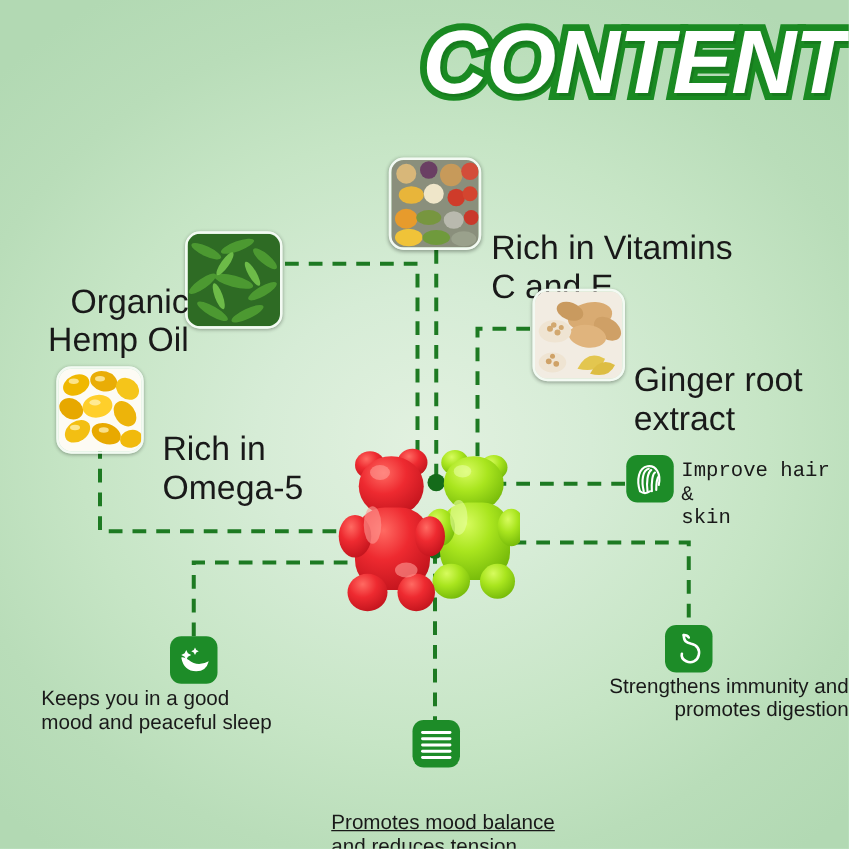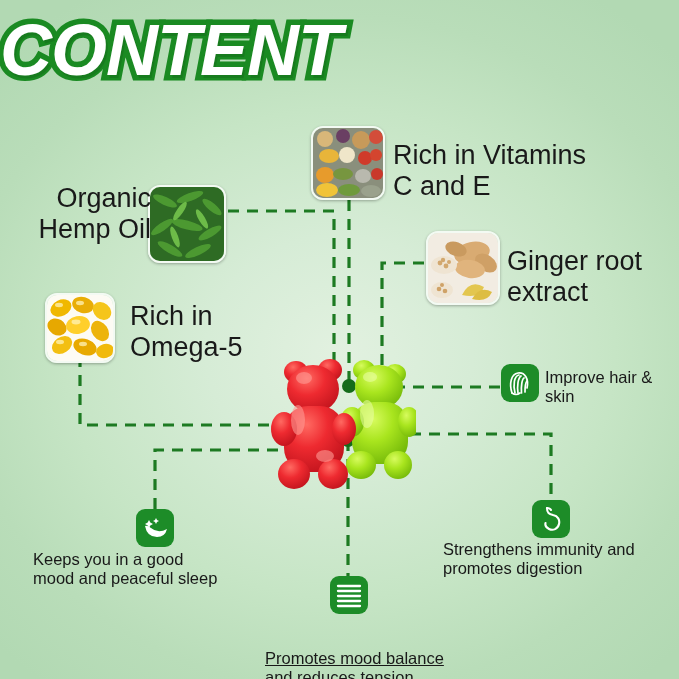--- a/index.html
+++ b/index.html
@@ -11,21 +11,21 @@
   }
   #stage {
     position:relative;
     width:679px; height:679px;
     background:
       radial-gradient(ellipse 70% 62% at 50% 52%, #e2f1e0 0%, #d6ecd6 28%, #c6e5c5 58%, #b9ddb9 80%, #b2d9b3 100%);
   }
   
   #title {
     position:absolute; left:0; top:14px; width:679px;
-    text-align:left;
+    text-align:right;
     font-size:72px;
     font-weight:bold;
     font-style:italic;
     letter-spacing:-1px;
     color:#ffffff;
     -webkit-text-stroke:11px #1a8a22;
     paint-order:stroke fill;
     text-shadow:2px 3px 0 rgba(0,0,0,0.10);
     line-height:1.0;
   }
@@ -47,21 +47,21 @@
     border-radius:9px;
     display:flex; align-items:center; justify-content:center;
   }
   
   .label {
     position:absolute;
     color:#191919;
     line-height:1.13;
     white-space:pre-line;
   }
-  .big   { font-size:27px; }
+  .big   { font-size:27px;margin-top:43px; }
   .small { font-size:16.5px; }
   
   #bears { position:absolute; left:268px; top:344px; width:148px; height:150px; }
 </style>
 </head>
 <body>
 
 <div id="stage">
 
   <div id="title">CONTENT</div>
@@ -250,30 +250,30 @@
       <g fill="none" stroke="#ffffff" stroke-width="1.7" stroke-linecap="round">
         <path d="M7 25 C4 16 6 6 13 5 C20 4 24 11 22 20"></path>
         <path d="M10 25 C8 17 9 8 14 7"></path>
         <path d="M13 25 C12 18 13 10 16 8"></path>
         <path d="M16.5 25 C16 18 17 11 19 10"></path>
         <path d="M20 24 C20 18 21 14 22 13"></path>
         <path d="M7 25 q4 3 8 0"></path>
       </g>
     </svg>
   </div>
-  <div class="label small" style="left:545px; top:368px; width:130px;">Improve hair &amp;
+  <div class="label small" style="left:545px; top:368px; width:130px;font-family:Liberation Mono, monospace;">Improve hair &amp;
 skin</div>
 
   <div class="badge" style="left:532px; top:500px; width:38px; height:38px;">
     <svg width="30" height="30" viewBox="0 0 30 30">
       <path d="M11 4 C11 9 13 10 17 11 C22 12 24 16 23 20 C22 25 17 27 13 25 C10 23.5 9 21 9.5 19" fill="none" stroke="#ffffff" stroke-width="2.1" stroke-linecap="round" stroke-linejoin="round"></path>
       <path d="M11 4 q3 0 4 2" fill="none" stroke="#ffffff" stroke-width="2.1" stroke-linecap="round"></path>
     </svg>
   </div>
-  <div class="label small" style="left:443px; top:540px; width:236px;">Strengthens immunity and
+  <div class="label small" style="left:443px; top:540px; width:236px;text-align:right;">Strengthens immunity and
 promotes digestion</div>
 
   <div class="badge" style="left:330px; top:576px; width:38px; height:38px;">
     <svg width="30" height="30" viewBox="0 0 30 30">
       <g stroke="#ffffff" stroke-width="2.3" stroke-linecap="round">
         <line x1="4" y1="6" x2="26" y2="6"></line>
         <line x1="4" y1="11" x2="26" y2="11"></line>
         <line x1="4" y1="16" x2="26" y2="16"></line>
         <line x1="4" y1="21" x2="26" y2="21"></line>
         <line x1="4" y1="26" x2="26" y2="26"></line>

